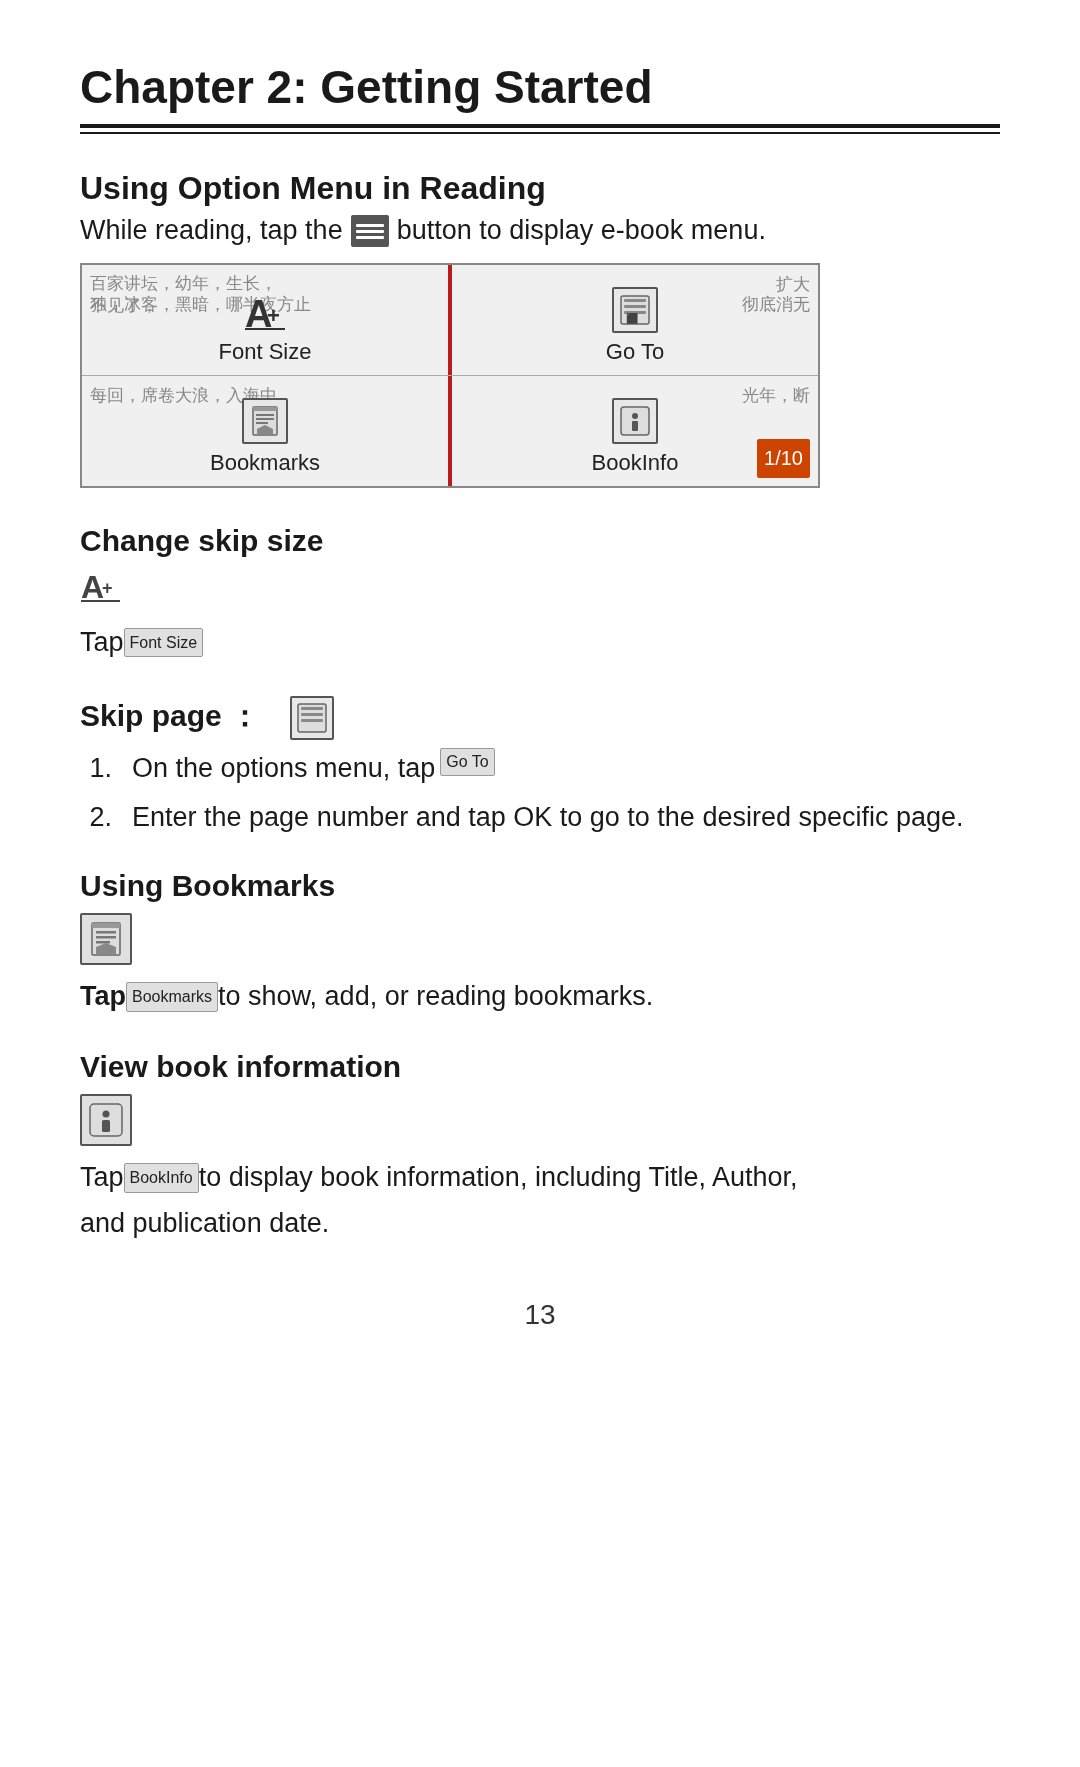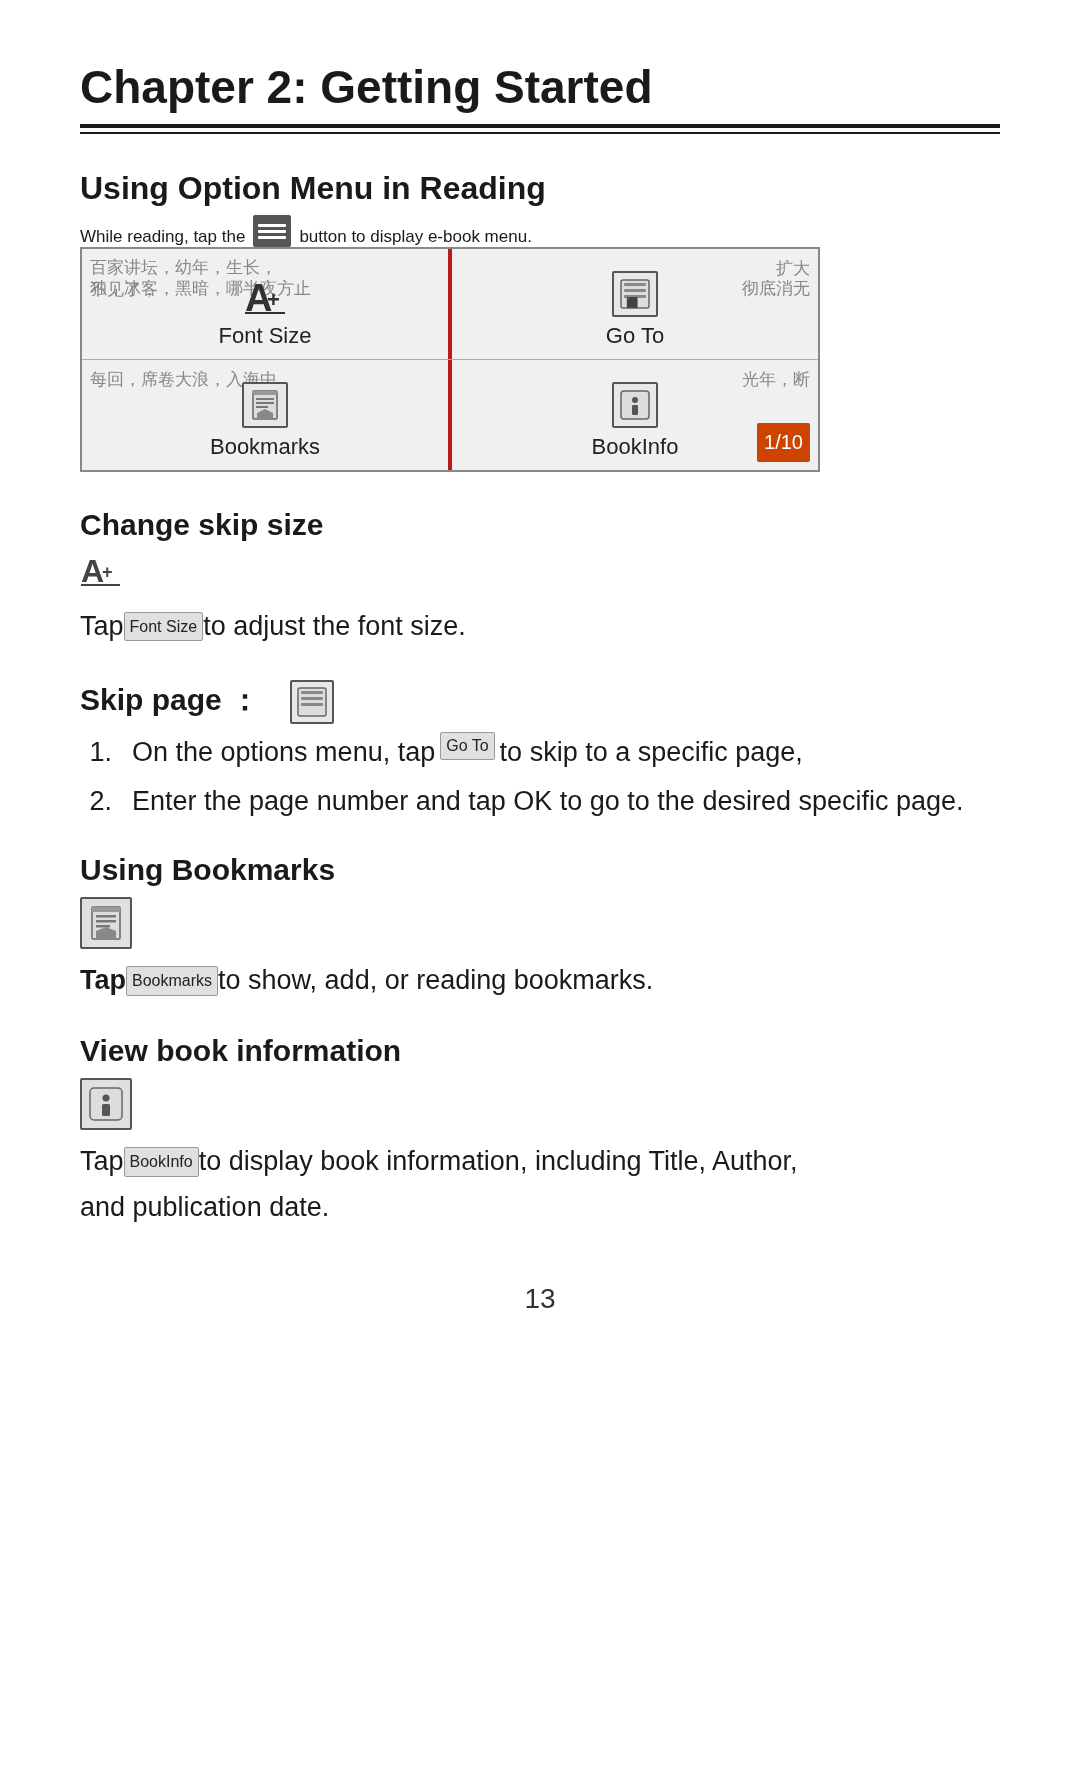--- a/index.html
+++ b/index.html
@@ -36,23 +36,24 @@
       font-size: 32px;
       font-weight: 900;
       margin-bottom: 8px;
       font-family: Arial, Helvetica, sans-serif;
       display: flex;
       align-items: center;
       gap: 6px;
     }
 
     .intro-line {
-      font-size: 17px;
-      display: flex;
-      align-items: flex-end;
+      font-size: 27px;
+      margin-bottom: 16px;
+      display: flex;
+      align-items: flex-start;
       gap: 8px;
       font-family: Arial, Helvetica, sans-serif;
     }
 
     
     .menu-icon-inline {
       display: inline-flex;
       flex-direction: column;
       justify-content: center;
       gap: 3px;
@@ -410,21 +411,20 @@
   <div class="icon-row">
     <svg width="42" height="36" viewBox="0 0 42 36">
       <text x="1" y="30" font-family="Arial" font-size="32" font-weight="bold" fill="#444">A</text>
       <text x="22" y="26" font-family="Arial" font-size="18" font-weight="bold" fill="#444">+</text>
       <line x1="1" y1="33" x2="40" y2="33" stroke="#444" stroke-width="2"></line>
     </svg>
   </div>
   <div class="inline-text">
     <span>Tap</span>
     <span class="inline-icon-label">Font Size</span>
-    <span>to adjust the font size.</span>
   </div>
 </div>
 
 <div class="content-section">
   <div class="skip-page-header">
     <div class="sub-heading" style="margin-bottom:0;">Skip page ：</div>
     <div class="skip-page-icon-box">
       <svg width="32" height="32" viewBox="0 0 32 32">
         <rect x="2" y="2" width="28" height="28" rx="2" fill="#ddd" stroke="#666" stroke-width="1.5"></rect>
         <rect x="5" y="5" width="22" height="3" rx="1" fill="#888"></rect>
@@ -432,21 +432,20 @@
         <rect x="5" y="17" width="22" height="3" rx="1" fill="#888"></rect>
       </svg>
     </div>
   </div>
   <ol class="ordered-list">
     <li>
       <span class="list-num">1.</span>
       <span class="list-content">
         <span>On the options menu, tap</span>
         <span class="inline-icon-label">Go To</span>
-        <span>to skip to a specific page,</span>
       </span>
     </li>
     <li>
       <span class="list-num">2.</span>
       <span class="list-content">
         <span>Enter the page number and tap OK to go to the desired specific page.</span>
       </span>
     </li>
   </ol>
 </div>

